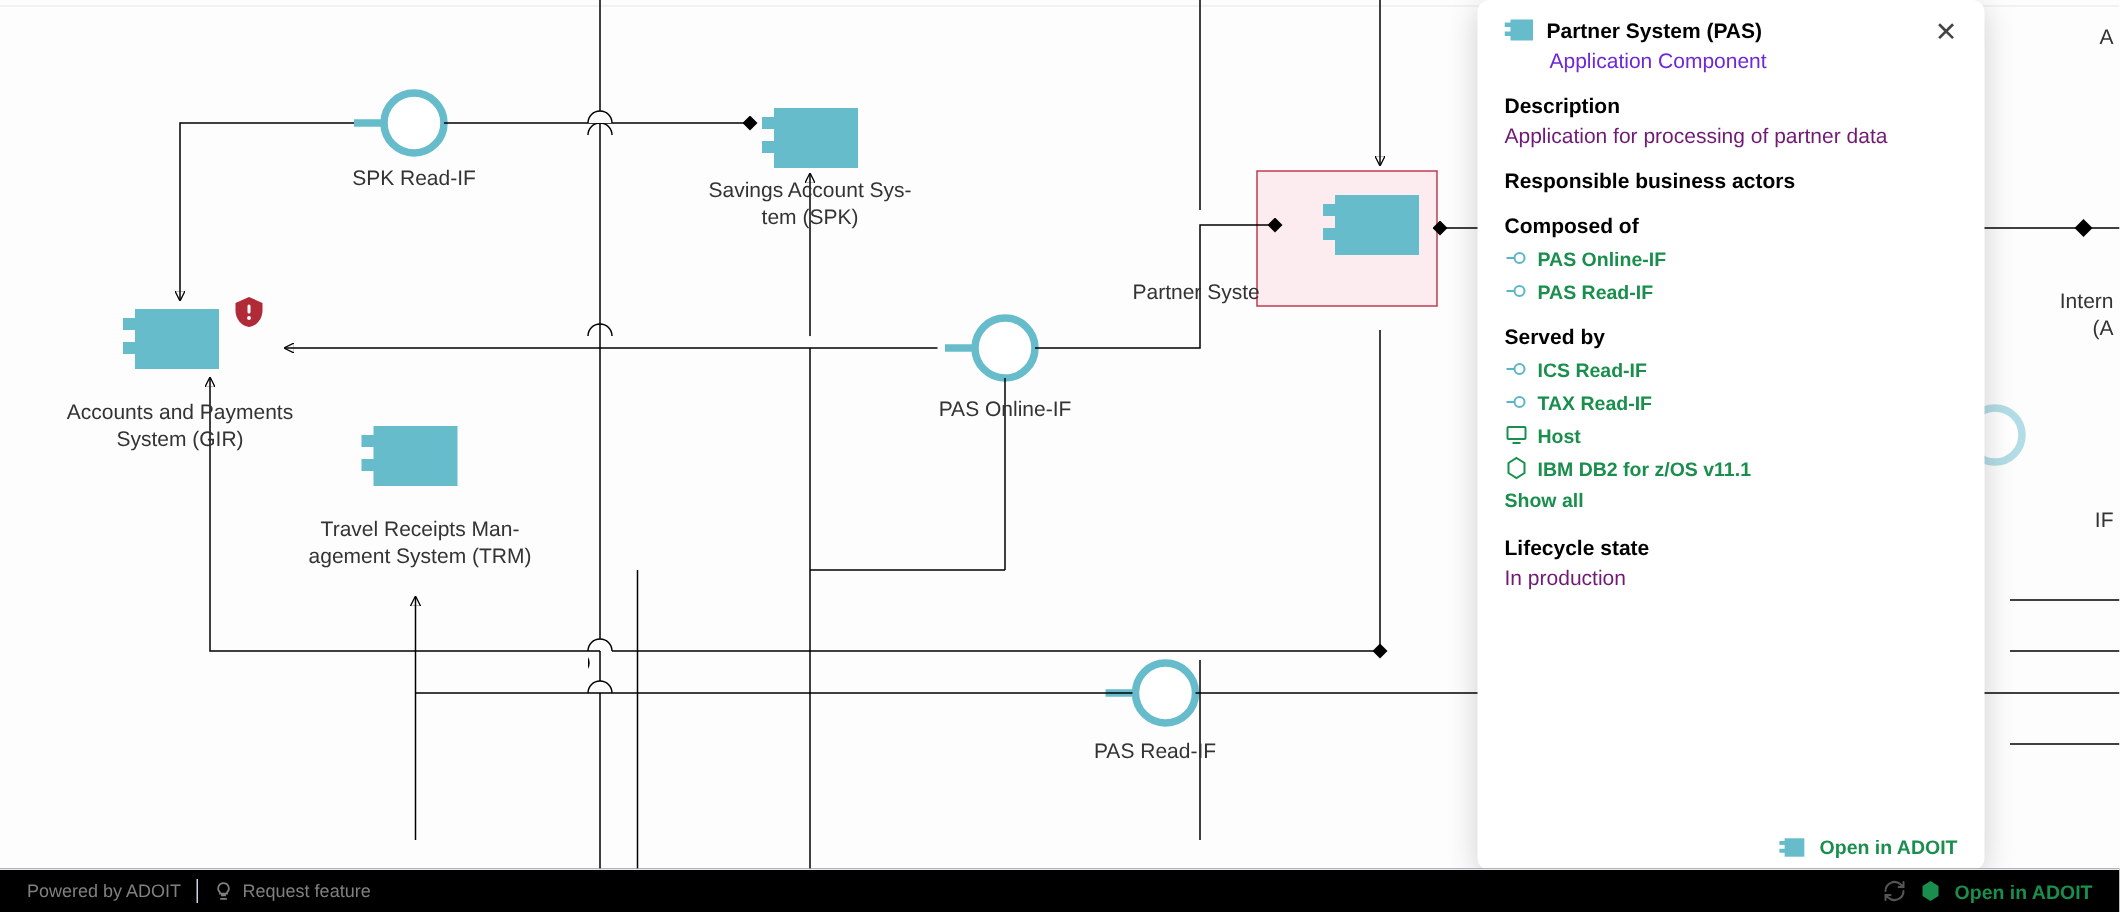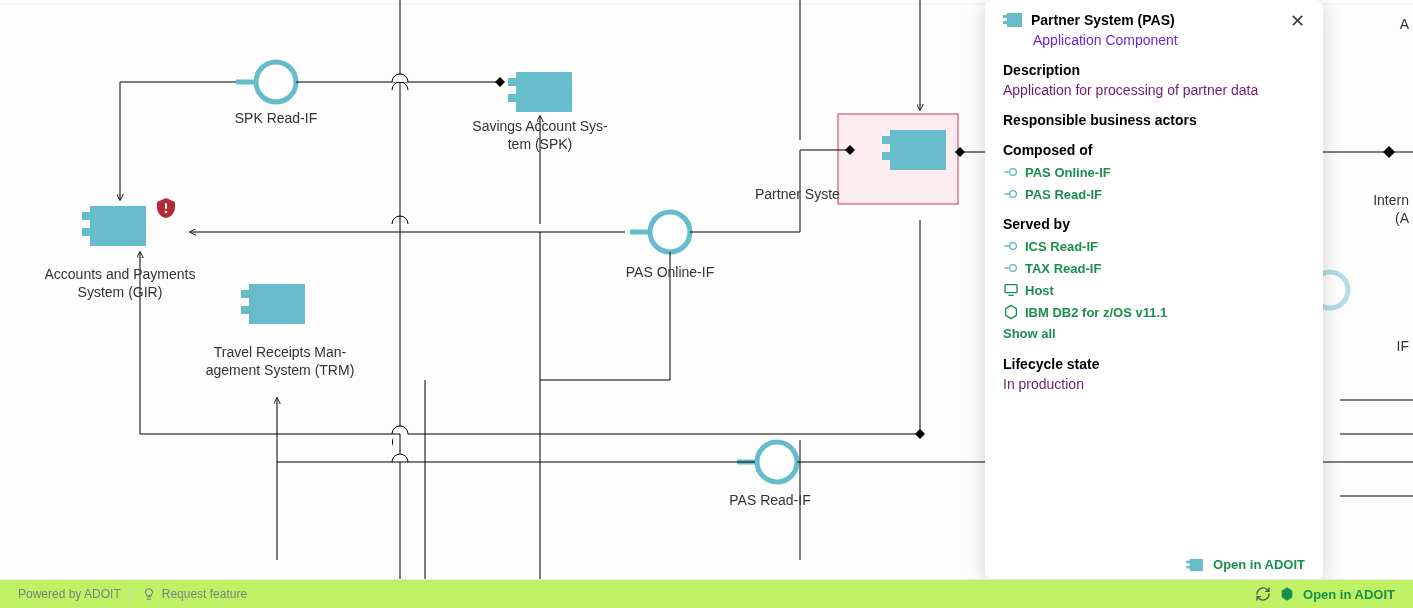--- a/index.html
+++ b/index.html
@@ -128,21 +128,21 @@
     .footer-bar {
       position: absolute;
       left: 0; right: 0; bottom: 0;
       height: 28px;
       border-top: 1px solid #e5e7eb;
       display: flex;
       align-items: center;
       justify-content: space-between;
       font-size: 12px;
       color: #6b7280;
-      background: #bef264;
+      background: #000000;
       padding: 0 18px;
     }
 
     .footer-left { display:flex; align-items:center; gap: 10px;}
     .footer-right { display:flex; align-items:center; gap: 8px; color:#1a8f4d; font-weight:600; font-size: 13px;}
 
     .powered { font-size: 12px; color:#808080; font-weight:500;}
     .request-feature { color:#808080; font-weight:500; cursor:pointer; display:flex; gap:6px; align-items:center;justify-content:space-between;}
 
     .divider-vert { width:1px; height:16px; background:#cbd5e1;}

